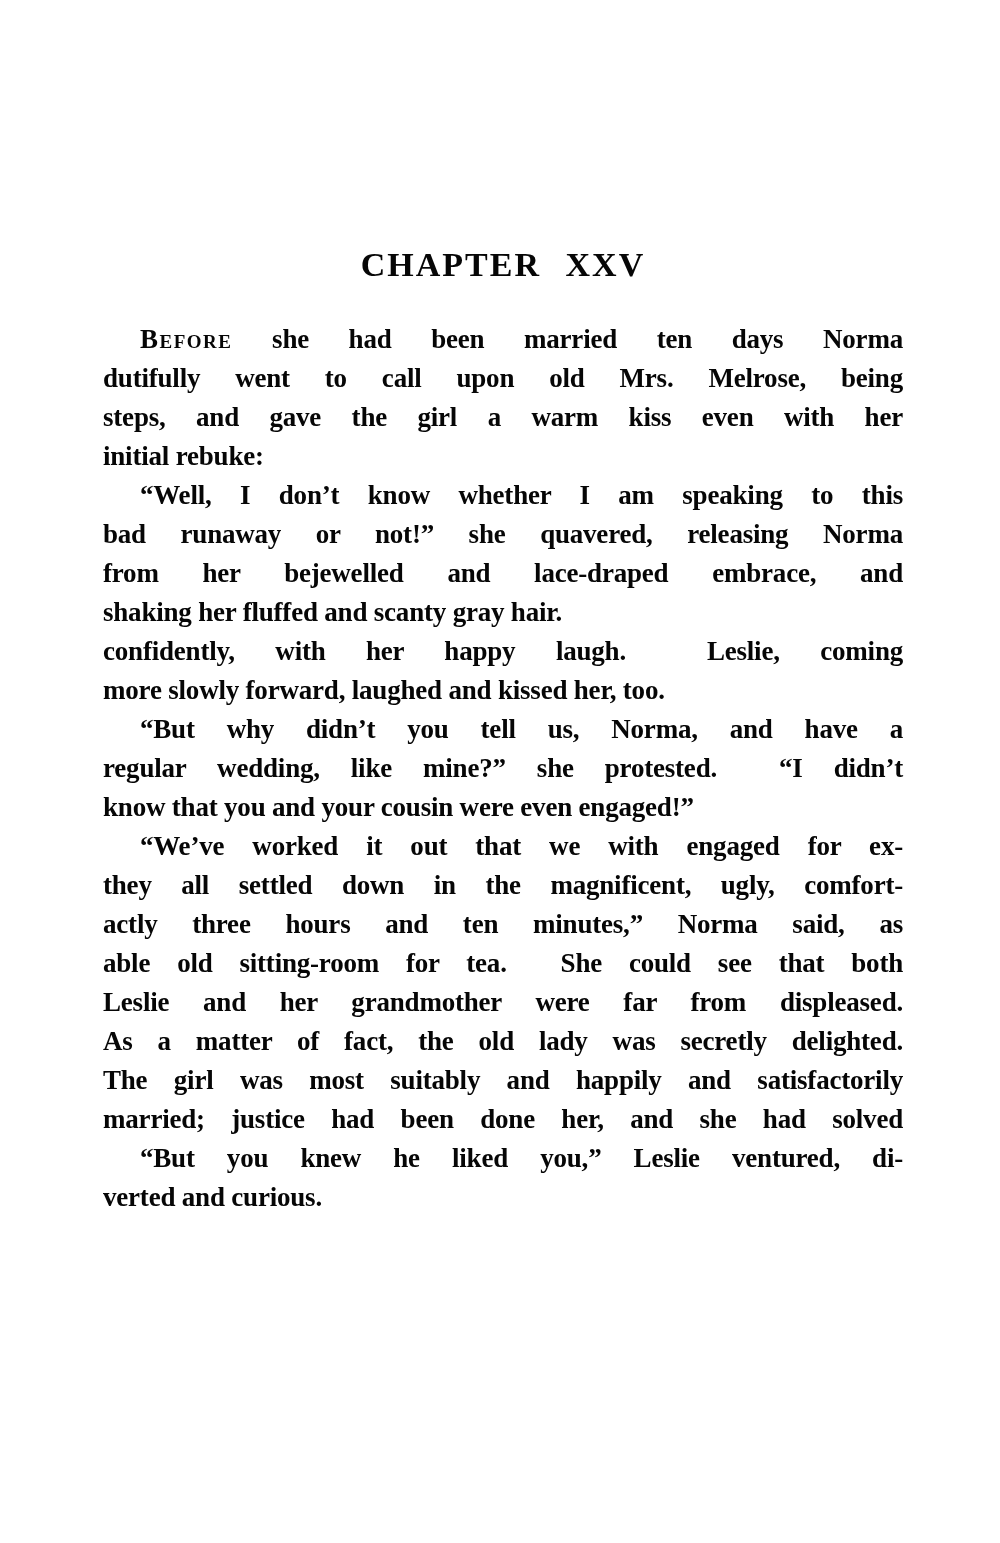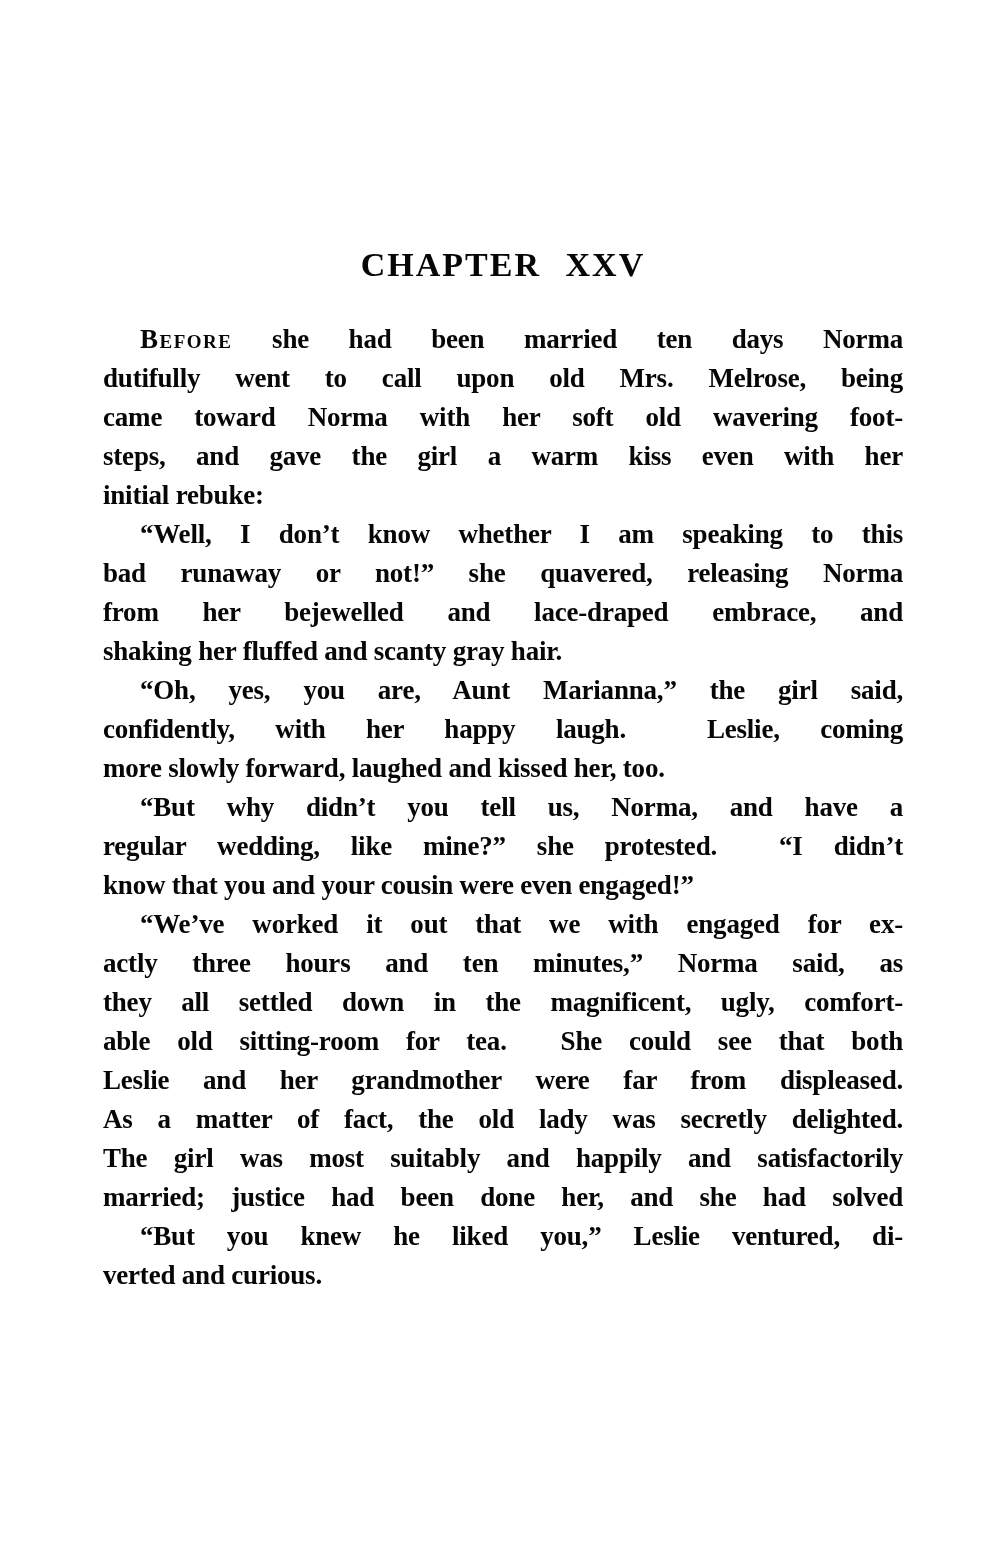--- a/index.html
+++ b/index.html
@@ -88,44 +88,42 @@
 <body>
 
 <div id="page">
 
   <div class="chapter-heading">CHAPTER XXV</div>
 
   <div id="text-block">
       <div class="paragraph">
         <div class="line jl indent"><span class="sc">Before</span> she had been married ten days Norma</div>
         <div class="line jl">dutifully went to call upon old Mrs. Melrose, being</div>
-        <div class="line jl">came toward Norma with her soft old wavering foot-</div>
         <div class="line jl">steps, and gave the girl a warm kiss even with her</div>
         <div class="line last">initial rebuke:</div>
       </div>
       <div class="paragraph">
         <div class="line jl indent">“Well, I don’t know whether I am speaking to this</div>
         <div class="line jl">bad runaway or not!” she quavered, releasing Norma</div>
         <div class="line jl">from her bejewelled and lace-draped embrace, and</div>
         <div class="line last">shaking her fluffed and scanty gray hair.</div>
       </div>
       <div class="paragraph">
-        <div class="line jl indent">“Oh, yes, you are, Aunt Marianna,” the girl said,</div>
         <div class="line jl">confidently, with her happy laugh.&nbsp; Leslie, coming</div>
         <div class="line last">more slowly forward, laughed and kissed her, too.</div>
       </div>
       <div class="paragraph">
         <div class="line jl indent">“But why didn’t you tell us, Norma, and have a</div>
         <div class="line jl">regular wedding, like mine?” she protested.&nbsp; “I didn’t</div>
         <div class="line last">know that you and your cousin were even engaged!”</div>
       </div>
       <div class="paragraph">
         <div class="line jl indent">“We’ve worked it out that we with engaged for ex-</div>
+        <div class="line jl">they all settled down in the magnificent, ugly, comfort-</div>
         <div class="line jl">actly three hours and ten minutes,” Norma said, as</div>
-        <div class="line jl">they all settled down in the magnificent, ugly, comfort-</div>
         <div class="line jl">able old sitting-room for tea.&nbsp; She could see that both</div>
         <div class="line jl">Leslie and her grandmother were far from displeased.</div>
         <div class="line jl">As a matter of fact, the old lady was secretly delighted.</div>
         <div class="line jl">The girl was most suitably and happily and satisfactorily</div>
         <div class="line jl">married; justice had been done her, and she had solved</div>
       </div>
       <div class="paragraph">
         <div class="line jl indent">“But you knew he liked you,” Leslie ventured, di-</div>
         <div class="line last">verted and curious.</div>
       </div>

